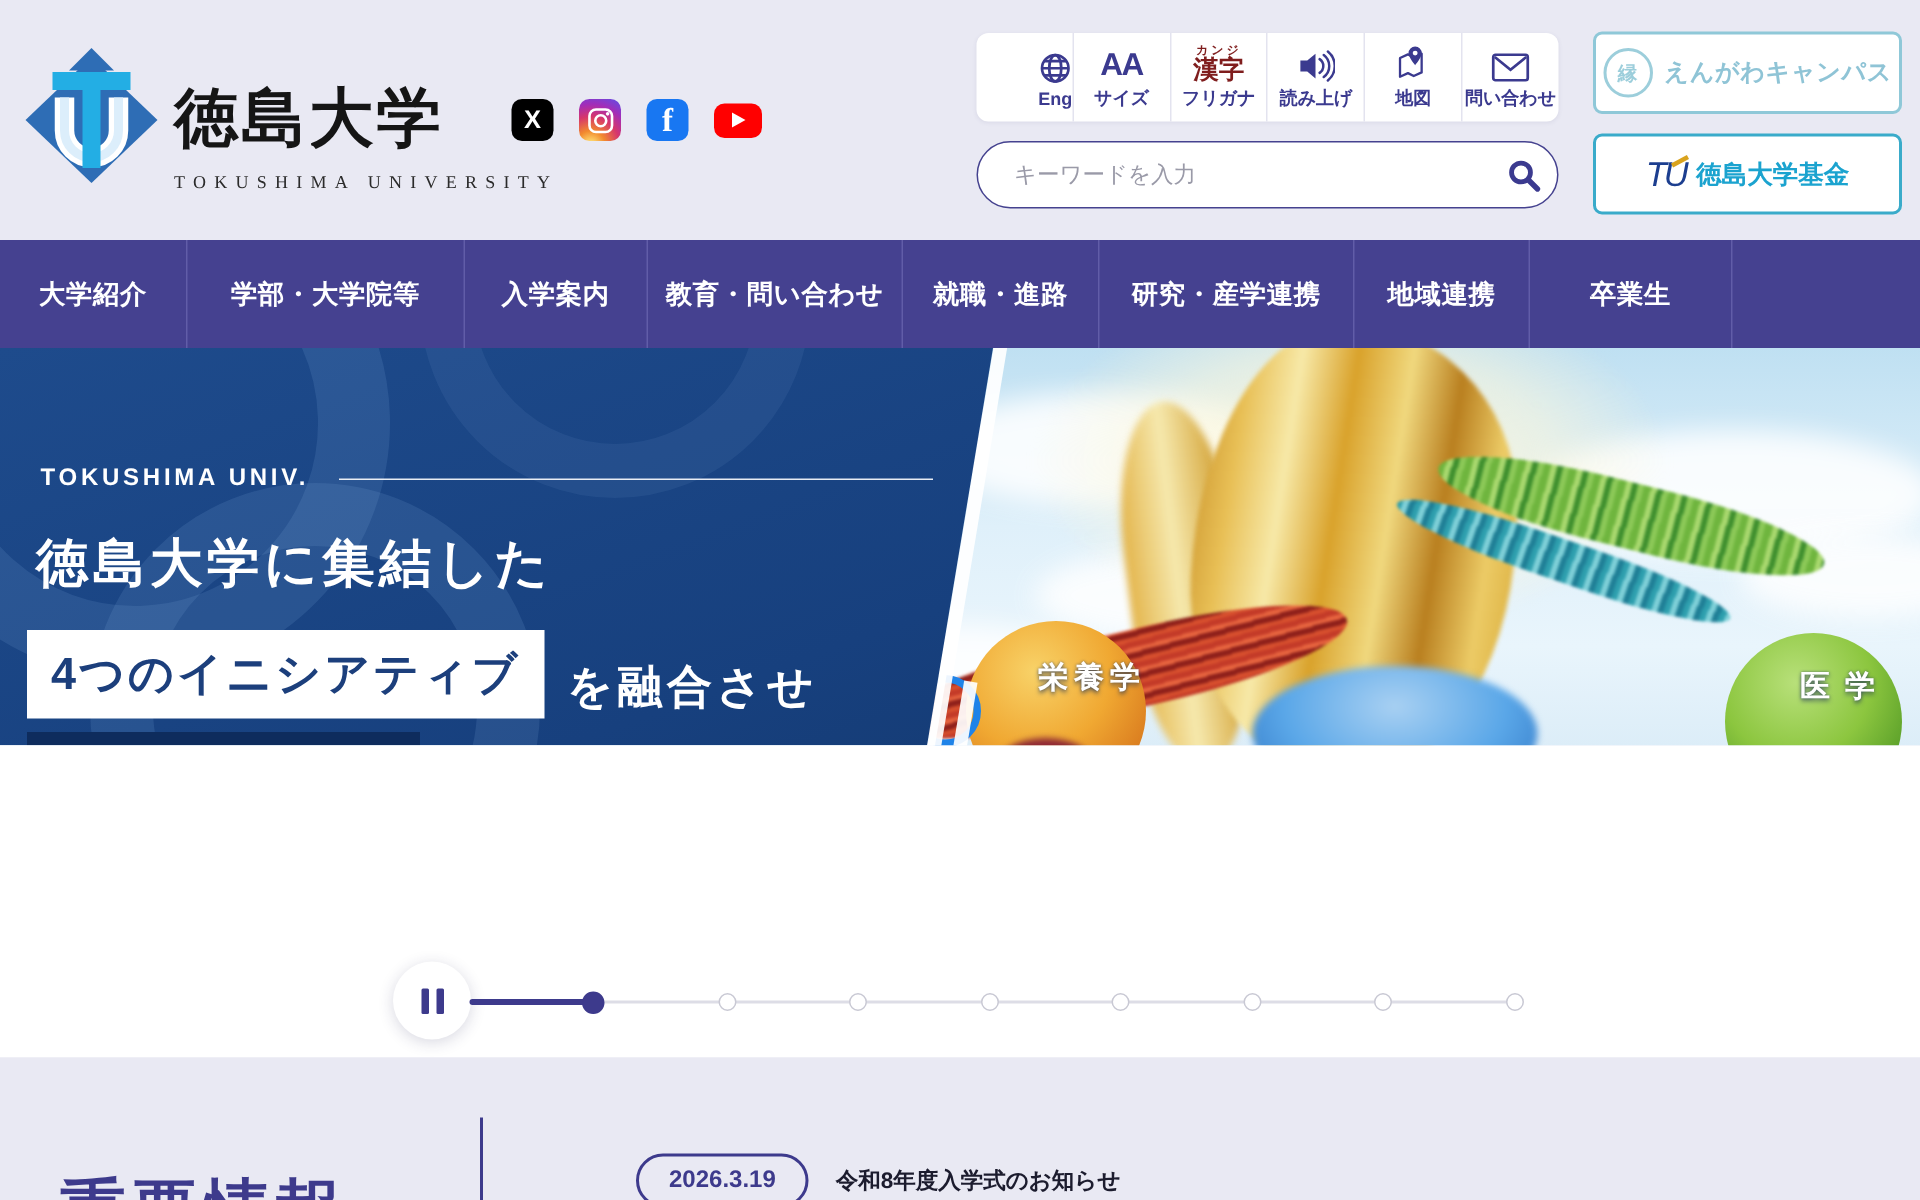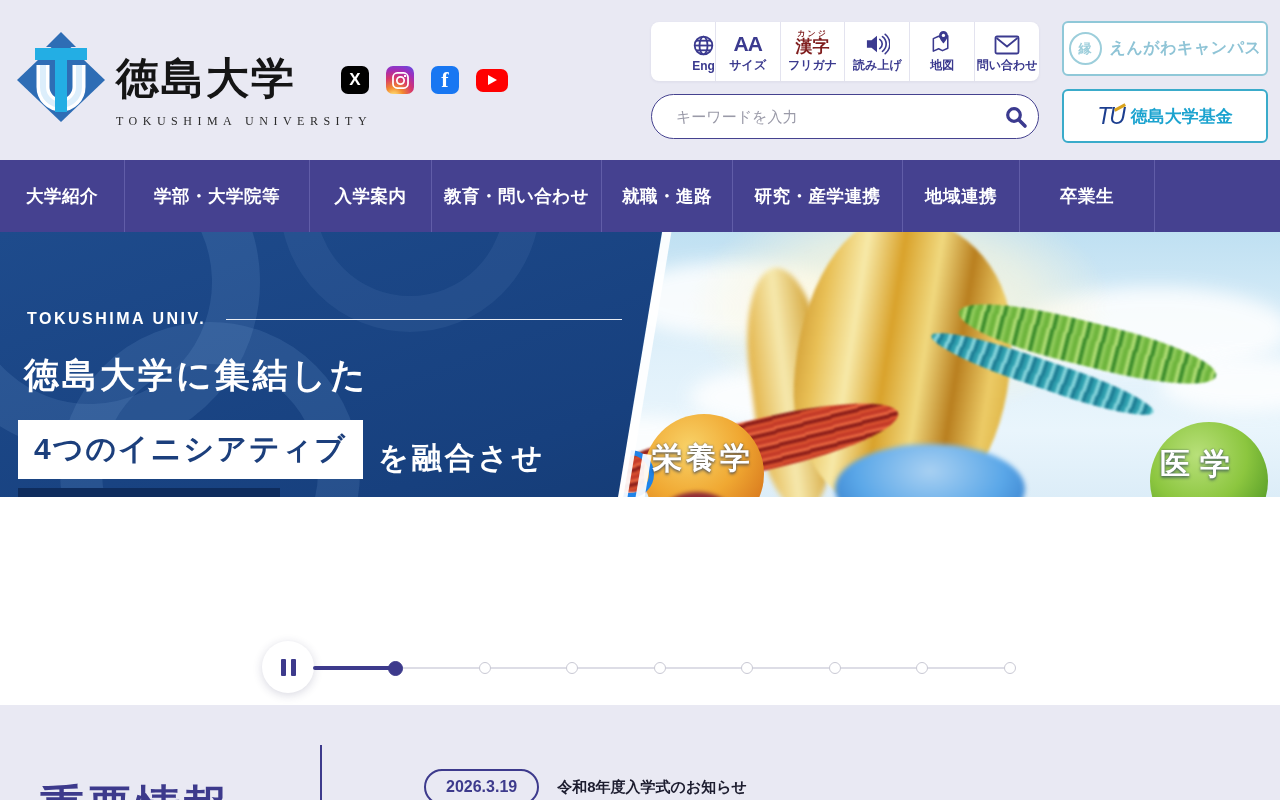--- a/index.html
+++ b/index.html
@@ -83,22 +83,22 @@
       background:radial-gradient(circle at 38% 28%,#f8d268 0%,#f0a832 45%,#d97a1e 78%,#a84e18 100%); }
   .sphere-orange::after { content:""; position:absolute; left:18px; top:78px; width:70px; height:45px; border-radius:50%;
       background:radial-gradient(circle at 50% 40%,#a0303a,#6e1c2e); filter:blur(2px); }
   .sphere-green { left:1150px; top:190px; width:118px; height:118px;
       background:radial-gradient(circle at 40% 28%,#b8e07a 0%,#8cc63f 45%,#539a26 80%,#3a7a1c 100%); }
   .sphere-blue-c { left:724px; top:238px; width:150px; height:80px; border-radius:50%;
       background:radial-gradient(circle at 45% 25%,#8ec2f0 0%,#4a90dd 60%,#2a5fb0 100%); }
   .sphere-purple { left:1232px; top:238px; width:90px; height:60px; border-radius:50%;
       background:radial-gradient(circle at 40% 30%,#6a57b8,#3a2e78); }
   .ring-blue { position:absolute; left:606px; top:218px; width:48px; height:48px; border-radius:50%; border:5px solid #1f83e8; }
-  .sphere-label { position:absolute; color:#fff; font-weight:900; font-size:30px; letter-spacing:4px;
-      text-shadow:0 2px 3px rgba(30,50,90,.55), 0 0 2px rgba(30,50,90,.6); }
+  .sphere-label { position:absolute; color:#fff; font-weight:900; font-size:20px; letter-spacing:4px;
+      text-shadow:0 2px 3px rgba(30,50,90,.55), 0 0 2px rgba(30,50,90,.6);margin-left:40px; }
   .lbl-nutrition { left:652px; top:206px; }
   .lbl-medicine { left:1160px; top:212px; letter-spacing:10px; }
 
   .hero-strip { position:absolute; background:rgba(255,255,255,.92); }
   .strip-main { left:640px; top:-15px; width:9px; height:300px; transform:rotate(9.4deg); }
   .strip-b1 { left:621px; top:205px; width:6px; height:75px; transform:rotate(9.4deg); }
   .strip-b2 { left:638px; top:222px; width:9px; height:58px; transform:rotate(9.4deg); }
 
   .hero-panel { position:absolute; inset:0; clip-path:polygon(0 0, 662px 0, 618px 265px, 0 265px);
       background:linear-gradient(160deg,#1e4b8c 0%,#17407e 55%,#123567 100%); }

